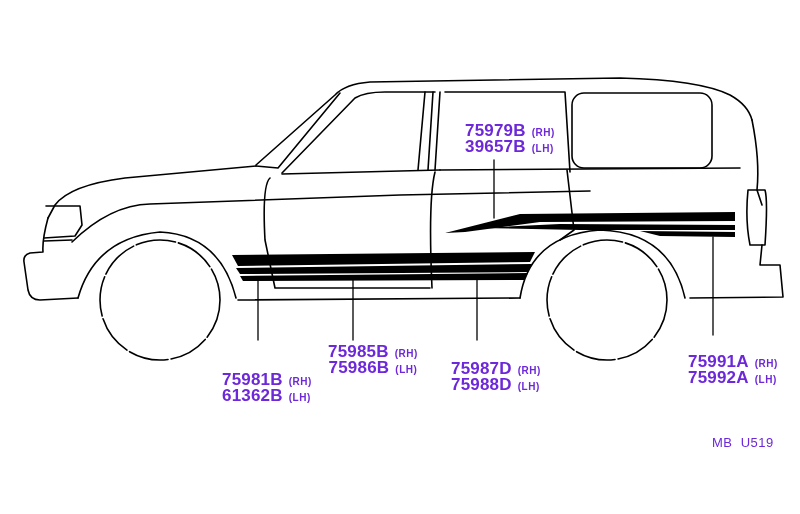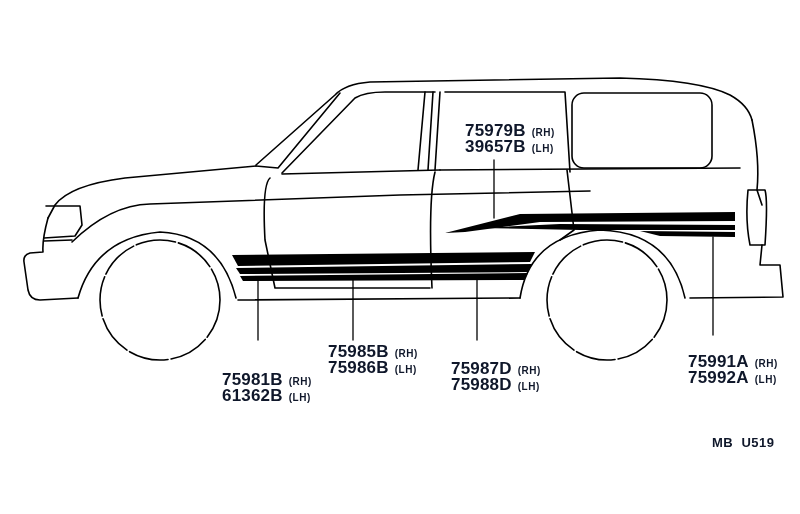--- a/index.html
+++ b/index.html
@@ -1,22 +1,22 @@
 <!DOCTYPE html>
 <html><head>
   <meta charset="utf-8">
   <style>
     html, body { margin: 0; padding: 0; background: #ffffff; }
     body { width: 800px; height: 514px; position: relative; overflow: hidden; font-family: "Liberation Sans", sans-serif; }
     #diagram { position: absolute; left: 0; top: 0; width: 800px; height: 514px; }
-    .lbl { position: absolute; font-family: "Liberation Sans", sans-serif; color: #0f172a; white-space: nowrap; line-height: 1; }
+    .lbl { position: absolute; font-family: "Liberation Sans", sans-serif; color: #6d28d9; white-space: nowrap; line-height: 1; }
     .pn { font-size: 17px; font-weight: bold; letter-spacing: 0.2px; }
     .side { font-size: 10px; font-weight: bold; margin-left: 6px; letter-spacing: 0.5px; }
     .row { display: block; height: 16px; }
-    .code { font-size: 13px; font-weight: bold; letter-spacing: 0.5px; text-align: center; }
+    .code { font-size: 13px; font-weight: normal; letter-spacing: 0.5px; text-align: center; }
   </style>
 </head>
 <body>
 
 <svg id="diagram" viewBox="0 0 800 514" xmlns="http://www.w3.org/2000/svg" fill="none" stroke="#000" stroke-width="1.6" stroke-linejoin="round" stroke-linecap="round">
 
   <g>
 
     <path d="M256,165 L335,95 Q345,84 370,82 L620,78 Q700,80 730,95 Q748,105 752,120"></path>
 
@@ -87,21 +87,21 @@
 <div class="lbl" style="left:465px; top:122px;">
   <span class="row"><span class="pn">75979B</span><span class="side">(RH)</span></span>
   <span class="row"><span class="pn">39657B</span><span class="side">(LH)</span></span>
 </div>
 
 <div class="lbl" style="left:222px; top:343px;margin-top:28px;">
   <span class="row"><span class="pn">75981B</span><span class="side">(RH)</span></span>
   <span class="row"><span class="pn">61362B</span><span class="side">(LH)</span></span>
 </div>
 
-<div class="lbl" style="left:328px; top:343px;">
+<div class="lbl" style="left:328px; top:343px;text-align:center;">
   <span class="row"><span class="pn">75985B</span><span class="side">(RH)</span></span>
   <span class="row"><span class="pn">75986B</span><span class="side">(LH)</span></span>
 </div>
 
 <div class="lbl" style="left:451px; top:360px;">
   <span class="row"><span class="pn">75987D</span><span class="side">(RH)</span></span>
   <span class="row"><span class="pn">75988D</span><span class="side">(LH)</span></span>
 </div>
 
 <div class="lbl" style="left:688px; top:353px;">

